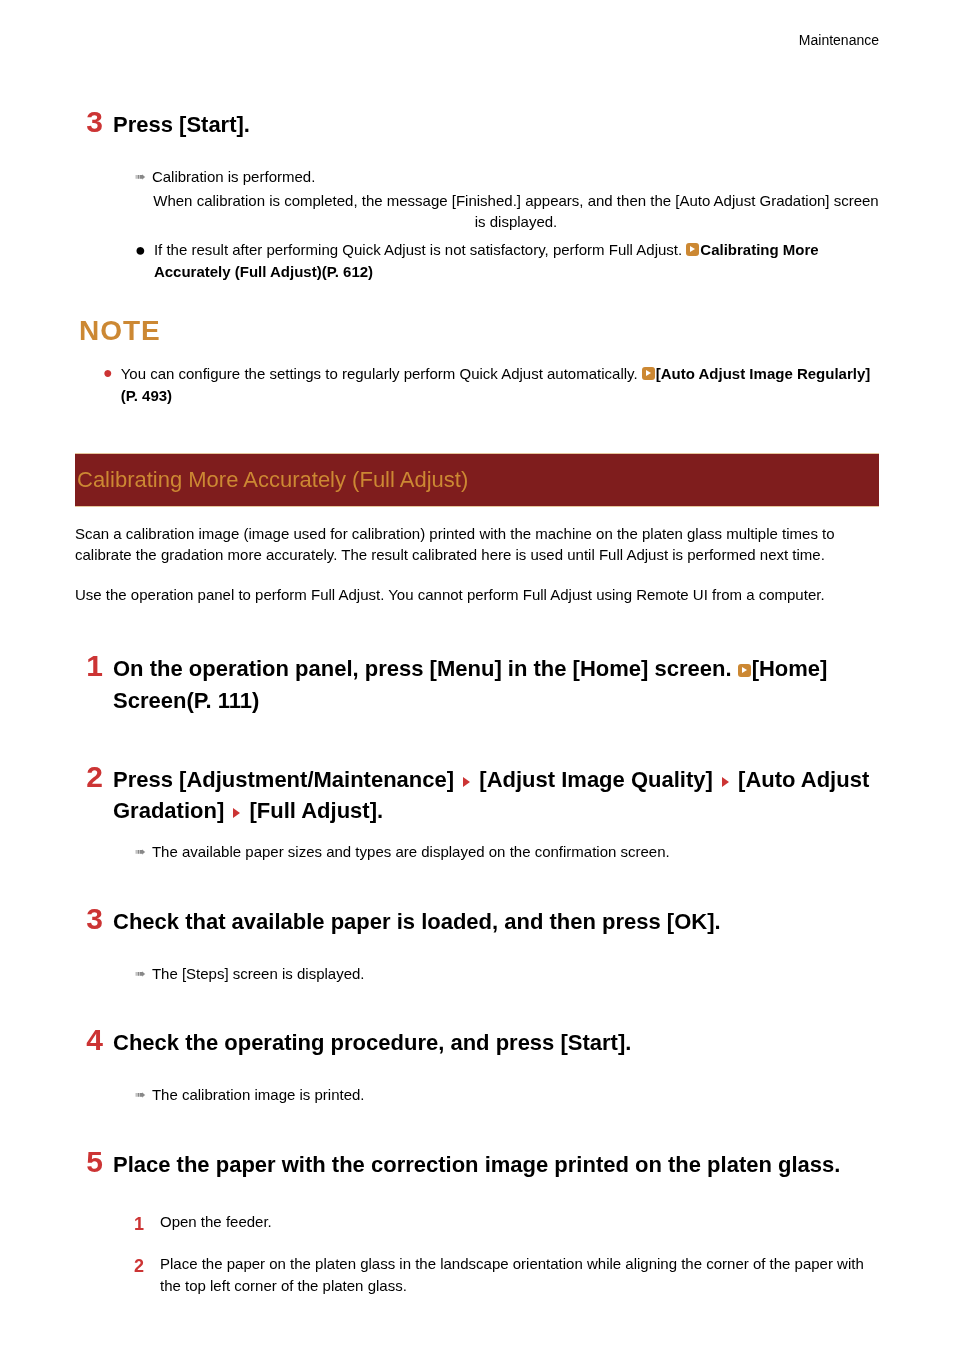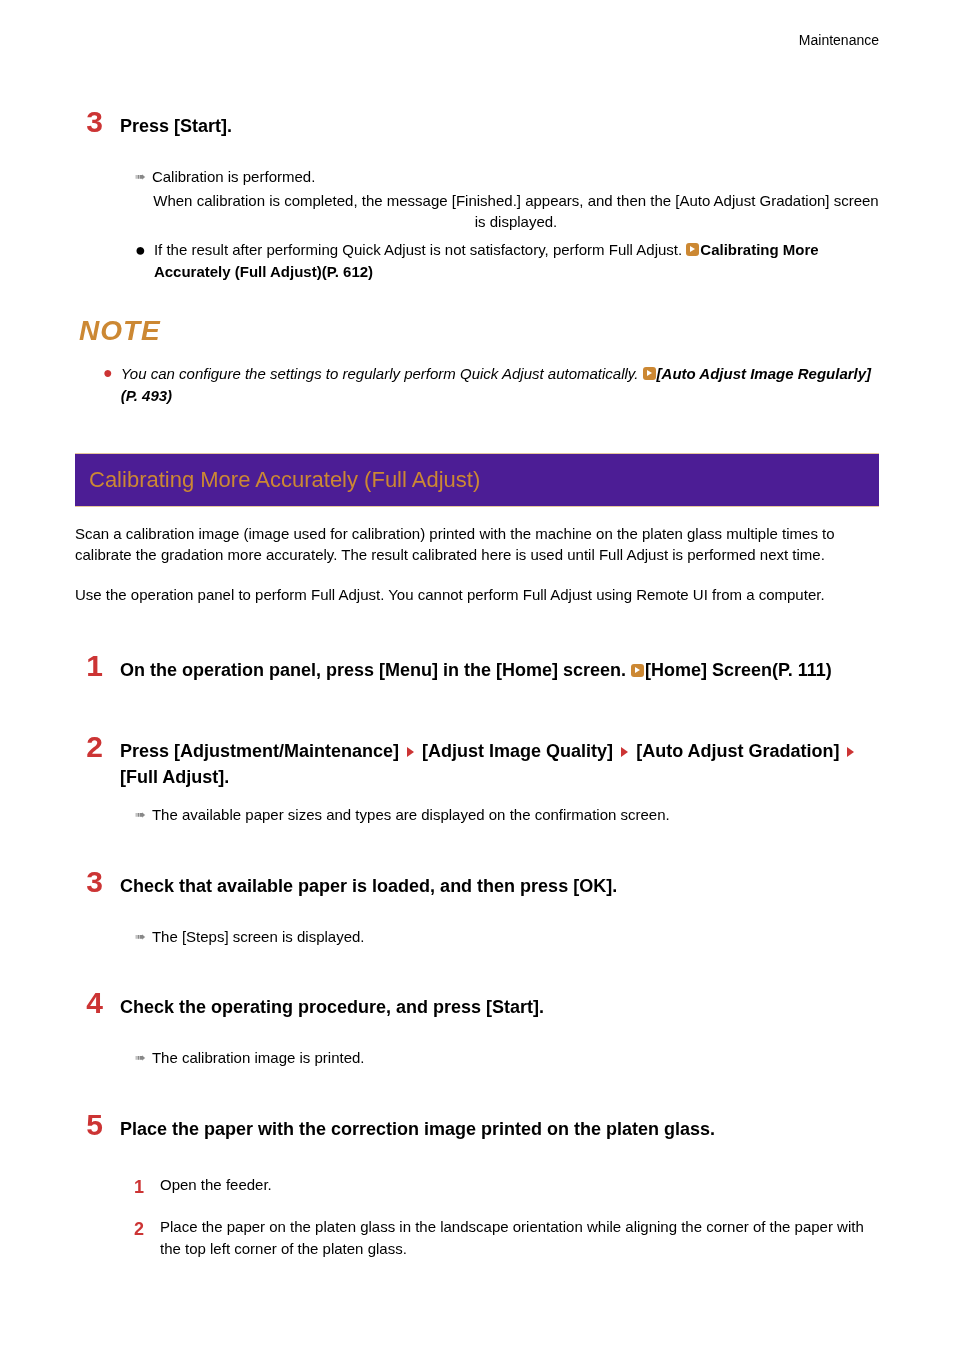--- a/index.html
+++ b/index.html
@@ -30,23 +30,22 @@
   }
   .step-number {
     font-size: 30px;
     font-weight: bold;
     color: #cc3434;
     width: 28px;
     text-align: right;
     flex-shrink: 0;
   }
   .step-title {
-    font-size: 18px;
-    font-weight: bold;
-    margin-left: 7px;
+    font-size: 22px;
+    font-weight: bold;
   }
   .step-body, .result-line, .bullet-line {
     margin-left: 60px;
   }
   .result-line {
     display: flex;
     align-items: flex-start;
     gap: 6px;
     margin-top: 22px;
   }
@@ -93,21 +92,20 @@
     border-left: 5px solid #fff;
     border-top: 3.5px solid transparent;
     border-bottom: 3.5px solid transparent;
   }
   .crossref {
     font-weight: bold;
   }
   .note-block {
     margin-top: 28px;
     margin-bottom: 20px;
-    font-style: italic;
   }
   .note-title {
     font-size: 28px;
     font-weight: bold;
     color: #cc8833;
     letter-spacing: 1px;
     margin-bottom: 12px;
     margin-left: 4px;
   }
   .note-bullet {
@@ -120,22 +118,22 @@
     font-size: 16px;
     line-height: 1.2;
   }
   .section-heading-wrap {
     margin-top: 46px;
     margin-bottom: 16px;
   }
   .section-heading {
     font-size: 22px;
     color: #cc8833;
-    background: #4c1d95;
-    padding: 10px 14px;
+    background: #7f1d1d;
+    padding: 10px 2px;
     border-top: 1px solid #e6c79c;
     border-bottom: 1px solid #e6c79c;
   }
   .para {
     margin-top: 12px;
   }
   .tri {
     display: inline-block;
     width: 0; height: 0;
     border-left: 7px solid #cc3434;

